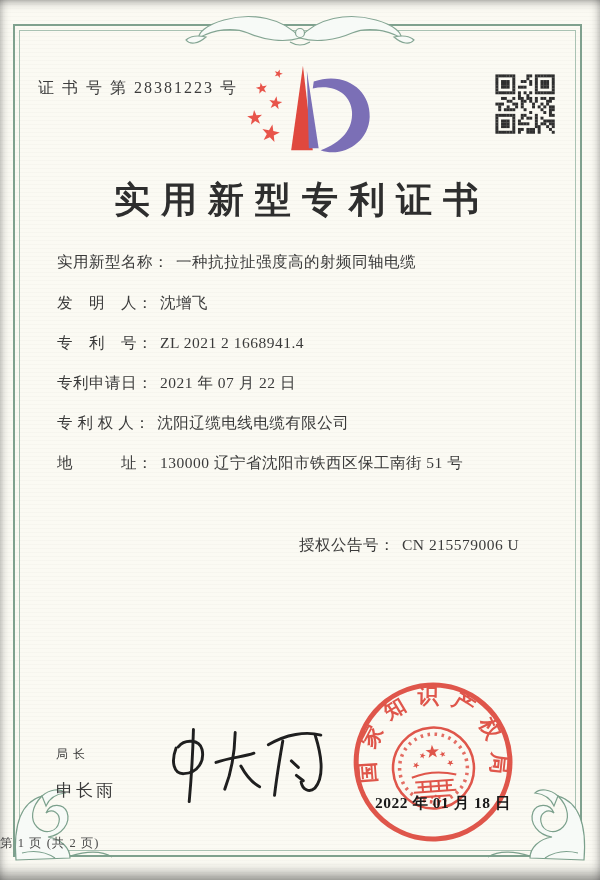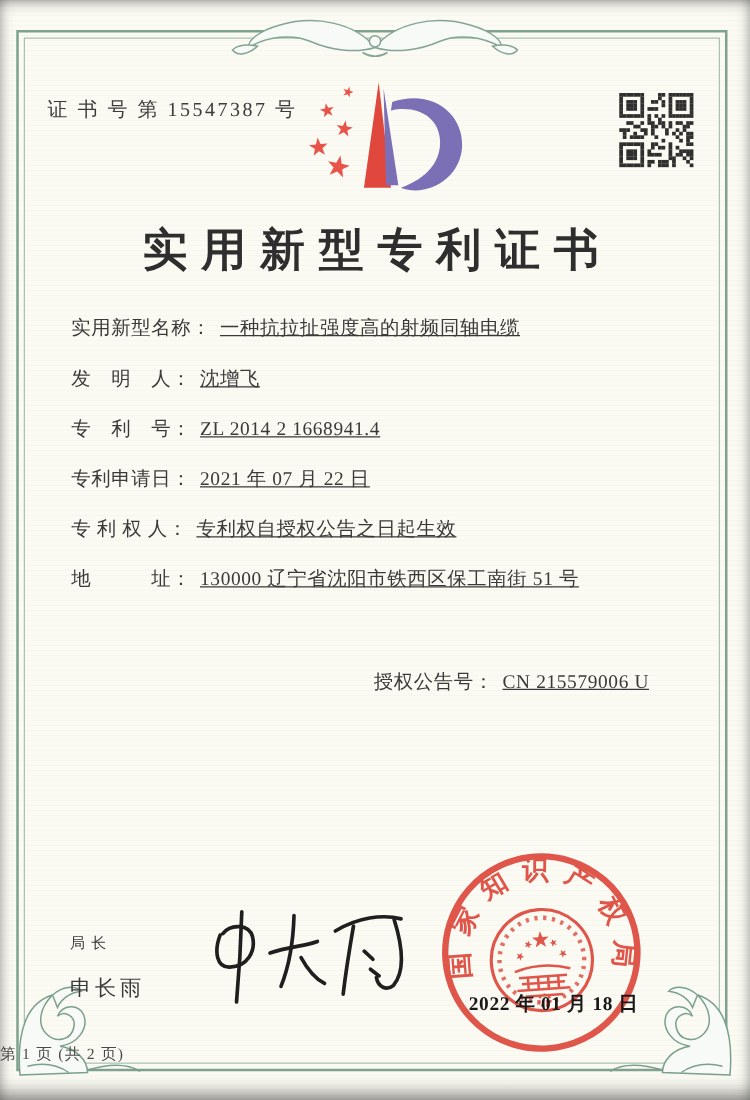--- a/index.html
+++ b/index.html
@@ -14,21 +14,21 @@
                inset -9px 0 10px -8px rgba(60,60,60,.35);}
   svg.frame{position:absolute;left:0;top:0;z-index:0;}
   .cert-no{position:absolute;left:38px;top:78px;font-size:16px;letter-spacing:2px;color:#3c3c3c;z-index:2;}
   .logo{position:absolute;left:226px;top:58px;z-index:2;}
   .qr{position:absolute;left:494px;top:73px;width:62px;height:62px;z-index:2;}
   .title{position:absolute;left:0;top:174px;width:100%;margin:2px;text-align:center;
     font-size:36px;font-weight:600;letter-spacing:11px;color:#2e2e2e;z-index:2;}
   .fields{position:absolute;left:57px;top:0;width:500px;z-index:2;}
   .row{position:absolute;left:0;width:500px;font-size:15.5px;letter-spacing:.5px;white-space:nowrap;}
   .flabel{white-space:pre;}
-  .fvalue{padding-left:7px;text-decoration:underline;}
+  .fvalue{padding-left:7px;}
   .row .second{position:absolute;left:242px;top:0;margin-top:43px;}
   .body-text{position:absolute;left:57px;top:524px;width:492px;z-index:2;
     font-size:14.5px;line-height:23px;color:#40403e;letter-spacing:.4px;font-style:italic;}
   .body-text p{margin:0;text-indent:2em;}
   .sig-role{position:absolute;left:56px;top:746px;font-size:12px;letter-spacing:5px;z-index:2;}
   .sig-name{position:absolute;left:56px;top:779px;font-size:17px;letter-spacing:3px;z-index:2;}
   .sig-hand{position:absolute;left:152px;top:720px;z-index:3;transform:rotate(-2deg);}
   .seal{position:absolute;left:347px;top:675px;z-index:3;opacity:.92;mix-blend-mode:multiply;transform:rotate(-4deg);}
   .seal-date{position:absolute;left:375px;top:793px;font-size:15.5px;font-weight:700;color:#191919;
     letter-spacing:.5px;z-index:4;}
@@ -55,21 +55,21 @@
 
     <g id="corner-l" stroke="#7ba08c" stroke-width="1.2" fill="#f7faf7">
       <path d="M16 860 C13 824 22 802 42 796 C31 807 30 820 37 827 C45 835 57 832 59 822 C61 813 52 808 46 813 C50 803 63 803 67 812 C71 823 62 835 48 837 C61 839 70 848 70 858 Z"></path>
       <path d="M42 796 C50 789 60 788 65 793 C56 794 49 799 46 806 Z"></path>
       <path d="M22 853 C34 850 46 852 55 858" fill="none"></path>
       <path d="M70 856 C90 850 104 852 112 857" fill="none"></path>
     </g>
     <use href="#corner-l" transform="translate(600 0) scale(-1 1)"></use>
   </svg>
 
-  <div class="cert-no">证 书 号 第 15547387 号</div>
+  <div class="cert-no">证 书 号 第 28381223 号</div>
 
   <svg class="logo" width="148" height="106" viewBox="0 0 150 108">
     <g fill="#e8544a">
       <polygon points="54.33,11.70 54.44,14.92 57.50,15.94 54.47,17.04 54.45,20.26 52.47,17.72 49.40,18.70 51.20,16.03 49.32,13.41 52.42,14.30"></polygon>
       <polygon points="34.81,25.12 37.00,28.82 41.22,28.05 38.38,31.27 40.42,35.06 36.48,33.35 33.51,36.46 33.91,32.18 30.04,30.32 34.23,29.38"></polygon>
       <polygon points="51.05,39.08 51.97,44.01 56.91,44.86 52.50,47.25 53.22,52.21 49.58,48.77 45.09,50.98 47.24,46.46 43.74,42.87 48.71,43.51"></polygon>
       <polygon points="28.20,53.04 30.61,58.24 36.32,57.78 32.13,61.68 34.32,66.97 29.32,64.18 24.97,67.91 26.07,62.29 21.18,59.30 26.87,58.61"></polygon>
       <polygon points="46.89,67.69 47.80,74.43 54.44,75.92 48.31,78.87 48.95,85.64 44.25,80.72 38.00,83.42 41.22,77.43 36.73,72.33 43.42,73.54"></polygon>
     </g>
     <polygon fill="#e0483e" points="78,8 66,94 88,94"></polygon>
@@ -291,27 +291,27 @@
   <h1 class="title">实用新型专利证书</h1>
 
   <div class="fields">
     <div class="row" style="top:252px">
       <span class="flabel">实用新型名称：</span><span class="fvalue">一种抗拉扯强度高的射频同轴电缆</span>
     </div>
     <div class="row" style="top:293px">
       <span class="flabel">发　明　人：</span><span class="fvalue">沈增飞</span>
     </div>
     <div class="row" style="top:333px">
-      <span class="flabel">专　利　号：</span><span class="fvalue">ZL 2014 2 1668941.4</span>
+      <span class="flabel">专　利　号：</span><span class="fvalue">ZL 2021 2 1668941.4</span>
     </div>
     <div class="row" style="top:373px">
       <span class="flabel">专利申请日：</span><span class="fvalue">2021 年 07 月 22 日</span>
     </div>
     <div class="row" style="top:413px">
-      <span class="flabel">专 利 权 人：</span><span class="fvalue">专利权自授权公告之日起生效</span>
+      <span class="flabel">专 利 权 人：</span><span class="fvalue">沈阳辽缆电线电缆有限公司</span>
     </div>
     <div class="row" style="top:453px">
       <span class="flabel">地　　　址：</span><span class="fvalue">130000 辽宁省沈阳市铁西区保工南街 51 号</span>
     </div>
     <div class="row" style="top:492px">
       <span class="second"><span class="flabel">授权公告号：</span><span class="fvalue">CN 215579006 U</span></span>
     </div>
   </div>
 
   <div class="body-text">

